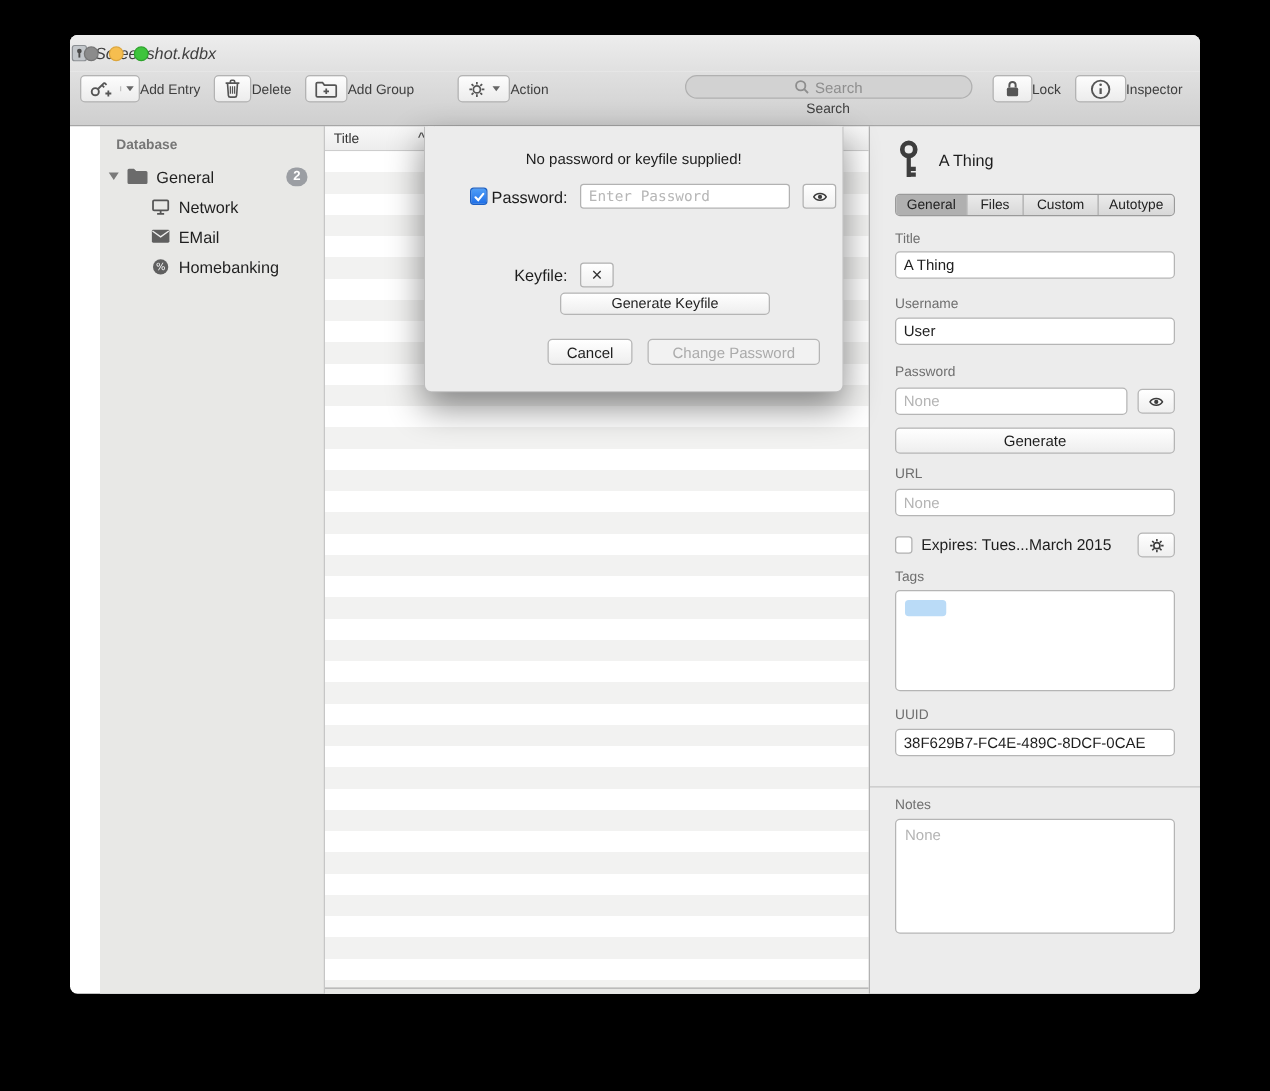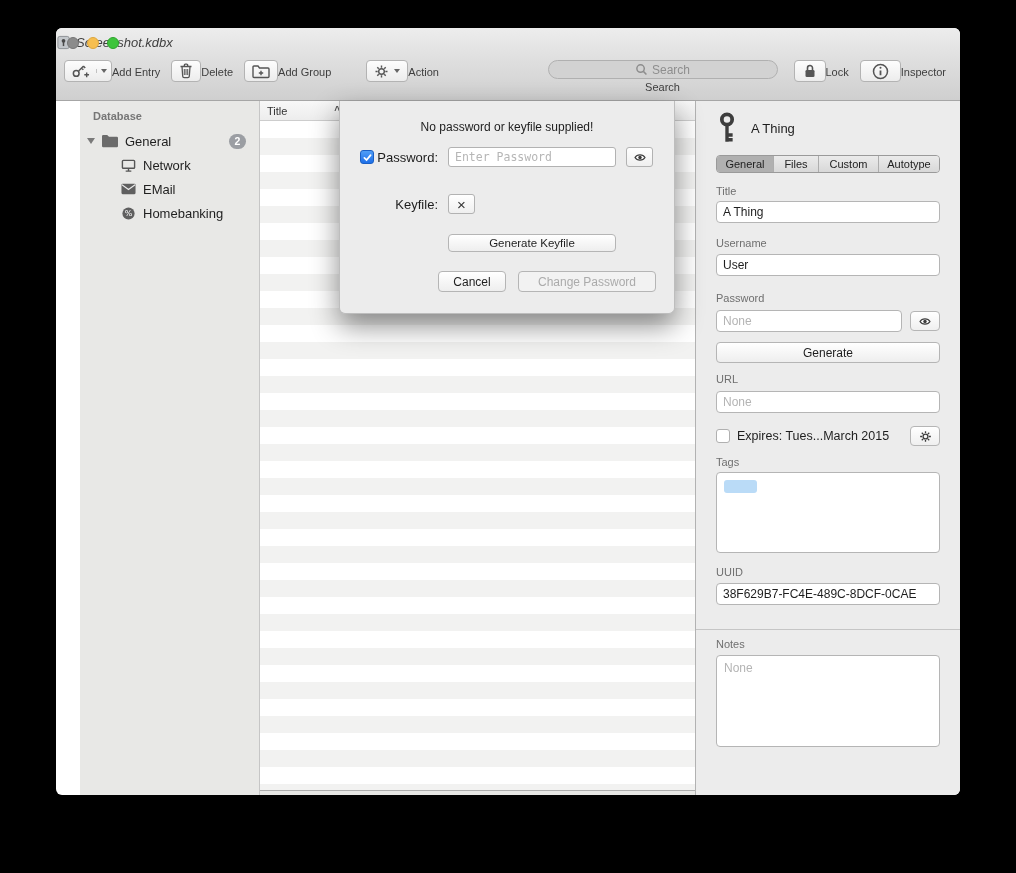--- a/index.html
+++ b/index.html
@@ -117,21 +117,21 @@
     font-size:12px; padding:5px 7px; resize:none; outline:none; font-family:"Liberation Sans","DejaVu Sans",sans-serif;
   }
   .notes-box::placeholder { color:#b4b4b4; }
   
   .dialog {
     position:absolute; left:283px; top:73px; width:336px; height:213px;
     background:#ececec; border-radius:0 0 6px 6px; z-index:10;
     box-shadow:0 12px 28px rgba(0,0,0,.45); border:1px solid #bdbdbd; border-top:none;
   }
   .dlg-msg { position:absolute; top:19px; left:0; right:0; text-align:center; font-size:12px; color:#1d1d1d; }
-  .dlg-row { position:absolute; left:0; right:0; height:22px; display:flex; align-items:center; }
+  .dlg-row { position:absolute; left:0; right:0; height:22px; display:flex; align-items:center;padding-left:16px; }
   .dlg-label { width:62px; text-align:right; font-size:13px; color:#1d1d1d; flex:none; }
   .dlg-input {
     width:168px; height:20px; margin-left:10px; border:1px solid #b2b2b2; border-radius:3px; background:#fff;
     font-family:"DejaVu Sans Mono",monospace; font-size:11.5px; color:#222; padding:0 6px; outline:none; flex:none;
   }
   .dlg-input::placeholder { color:#b6b6b6; }
   .dlg-mini { width:27px; height:20px; margin-left:10px; border:1px solid #b2b2b2; border-radius:3px;
     background:linear-gradient(#fff,#efefef); display:flex; align-items:center; justify-content:center; flex:none; }
   .dlg-select {
     width:173px; height:21px; margin-left:10px; border:1px solid #b2b2b2; border-radius:3px; background:linear-gradient(#fff,#f1f1f1);
@@ -391,21 +391,21 @@
       <input class="dlg-input" type="password" placeholder="Enter Password" style="">
       <div class="dlg-mini">
         <svg width="14" height="11" viewBox="0 0 12 11">
             <path d="M1 5.5 C3 2, 9 2, 11 5.5 C9 9, 3 9, 1 5.5 Z" fill="none" stroke="#3c3c3c" stroke-width="1.2"></path>
             <circle cx="6" cy="5.5" r="1.7" fill="#3c3c3c"></circle>
           </svg>
       </div>
     </div>
 
 
-    <div class="dlg-row" style="top:92px;">
+    <div class="dlg-row" style="top:108px;">
       <span style="width:36px;"></span>
       <span class="dlg-label">Keyfile:</span>
       <div class="dlg-mini">
         <span class="clear-x">×</span>
       </div>
     </div>
 
     <button class="btn" style="position:absolute; left:108px; top:133px; width:168px; height:18px; font-size:11.5px;">Generate Keyfile</button>
 
     <button class="btn" style="position:absolute; left:98px; top:170px; width:68px; height:21px;">Cancel</button>

